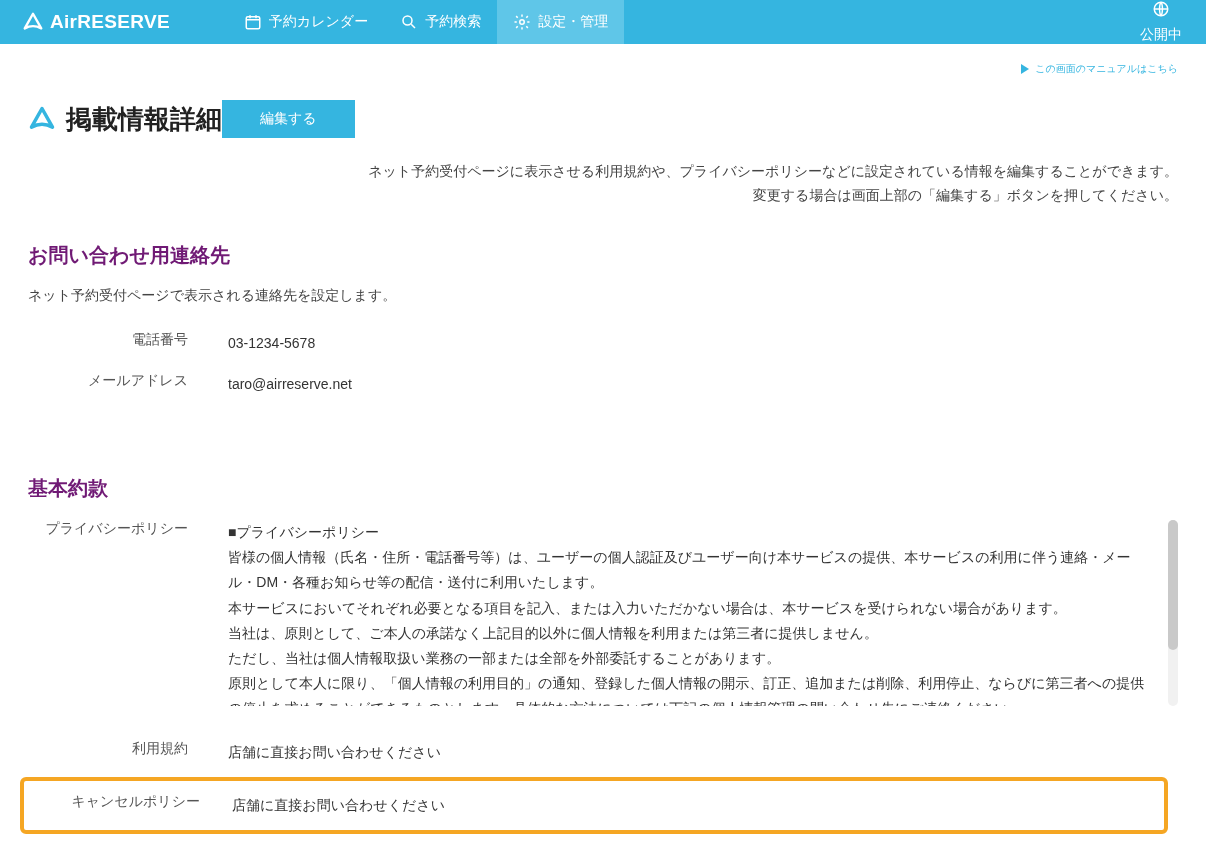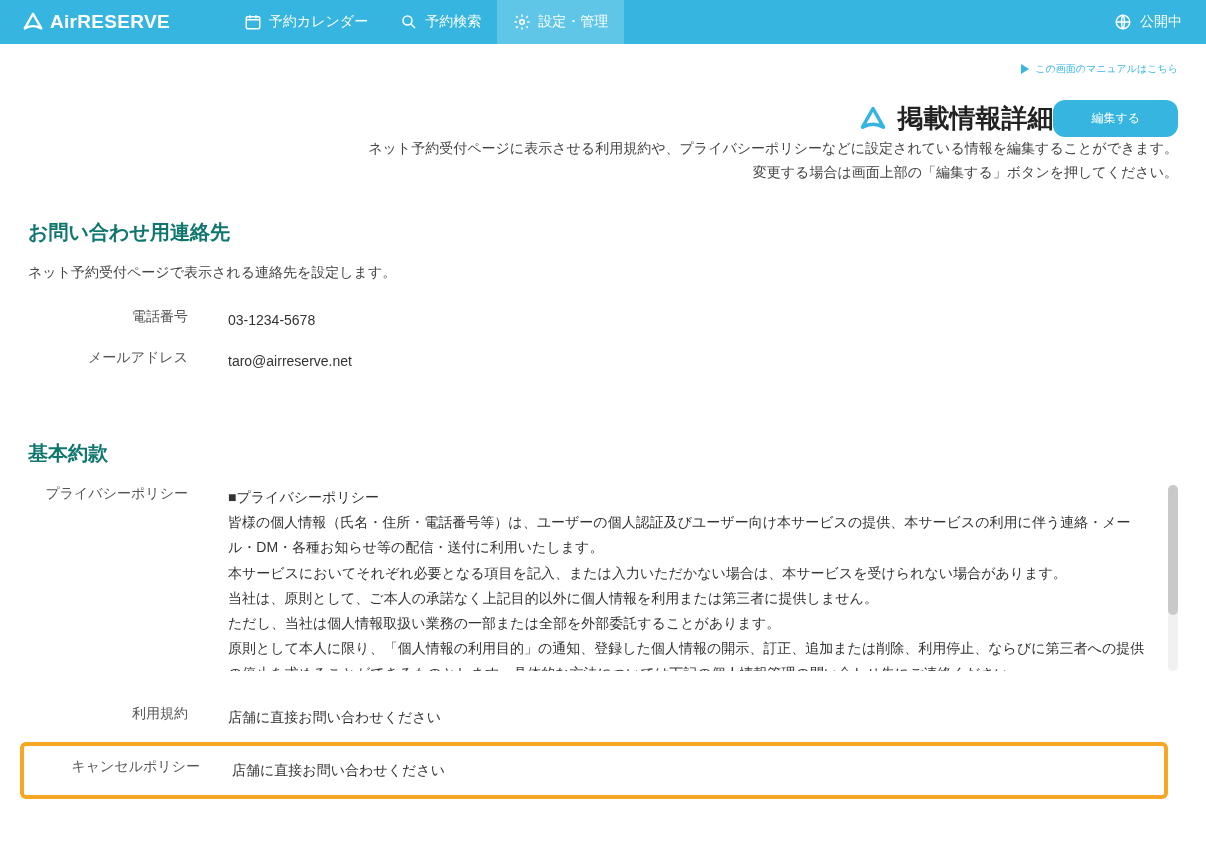--- a/index.html
+++ b/index.html
@@ -6,38 +6,38 @@
     body { font-family: -apple-system, "Hiragino Sans", "Hiragino Kaku Gothic ProN", Meiryo, sans-serif; color: #333; background: #fff; font-size: 14px; }
 
     
     .header { background: #35b5e0; height: 44px; display: flex; align-items: stretch; color: #fff; }
     .logo-wrap { display: flex; align-items: center; padding: 0 18px 0 22px; gap: 6px; }
     .logo-icon { width: 22px; height: 22px; }
     .logo-text { font-size: 19px; font-weight: 700; letter-spacing: 0.3px; text-align: center; }
     .nav { display: flex; align-items: stretch; margin-left: 40px; }
     .nav-item { display: flex; align-items: center; gap: 7px; padding: 17px 16px; font-size: 14px; cursor: pointer; }
     .nav-item.active { background: #5fc6e8; }
-    .header-right { margin-left: auto; display: flex; align-items: center; padding: 0 24px; gap: 8px; cursor: pointer; }
+    .header-right { margin-left: auto; display: flex; align-items: center; padding: 0 24px; gap: 8px; cursor: pointer; flex-direction: column; }
 
     
     .manual-bar { display: flex; justify-content: flex-end; padding: 18px 28px 0 0; }
     .manual-link { color: #35b5e0; font-size: 10px; display: flex; align-items: center; gap: 2px; cursor: pointer; }
     .tri { width: 0; height: 0; border-top: 5px solid transparent; border-bottom: 5px solid transparent; border-left: 8px solid #35b5e0; margin-right: 4px; }
 
     
     .page { padding: 24px 28px 28px 28px; }
-    .title-row { display: flex; align-items: center; justify-content: flex-end; }
+    .title-row { display: flex; align-items: center; justify-content: flex-start; margin-bottom: 22px; }
     .title-left { display: flex; align-items: center; gap: 10px; }
     .title-icon { width: 28px; height: 28px; }
     .page-title { font-size: 26px; font-weight: 700; color: #222; }
-    .edit-btn { background: #35b5e0; color: #fff; border: none; border-radius: 12px; padding: 10px 38px; font-size: 12px; cursor: pointer; }
+    .edit-btn { background: #35b5e0; color: #fff; border: none; border-radius: 0; padding: 10px 38px; font-size: 14px; cursor: pointer; }
 
     .desc { color: #444; line-height: 1.7; margin-bottom: 34px; font-size: 14px; text-align: right; }
 
-    .section-h { font-size: 20px; font-weight: 700; color: #0f766e; margin-bottom: 18px; }
+    .section-h { font-size: 20px; font-weight: 700; color: #701a75; margin-bottom: 18px; margin-top: 12px; }
     .section-desc { color: #444; font-size: 14px; margin-bottom: 18px; }
 
     .kv-row { display: flex; align-items: flex-start; padding: 8px 0; }
     .kv-label { width: 200px; text-align: right; padding-right: 40px; color: #555; font-size: 14px; flex-shrink: 0; }
     .kv-value { color: #333; font-size: 14px; line-height: 1.8; padding-right: 6px; }
 
     .spacer-lg { height: 58px; }
 
     .privacy-block { display: flex; align-items: flex-start; }
     .privacy-scroll { max-height: 186px; overflow: hidden; position: relative; flex: 1; }

